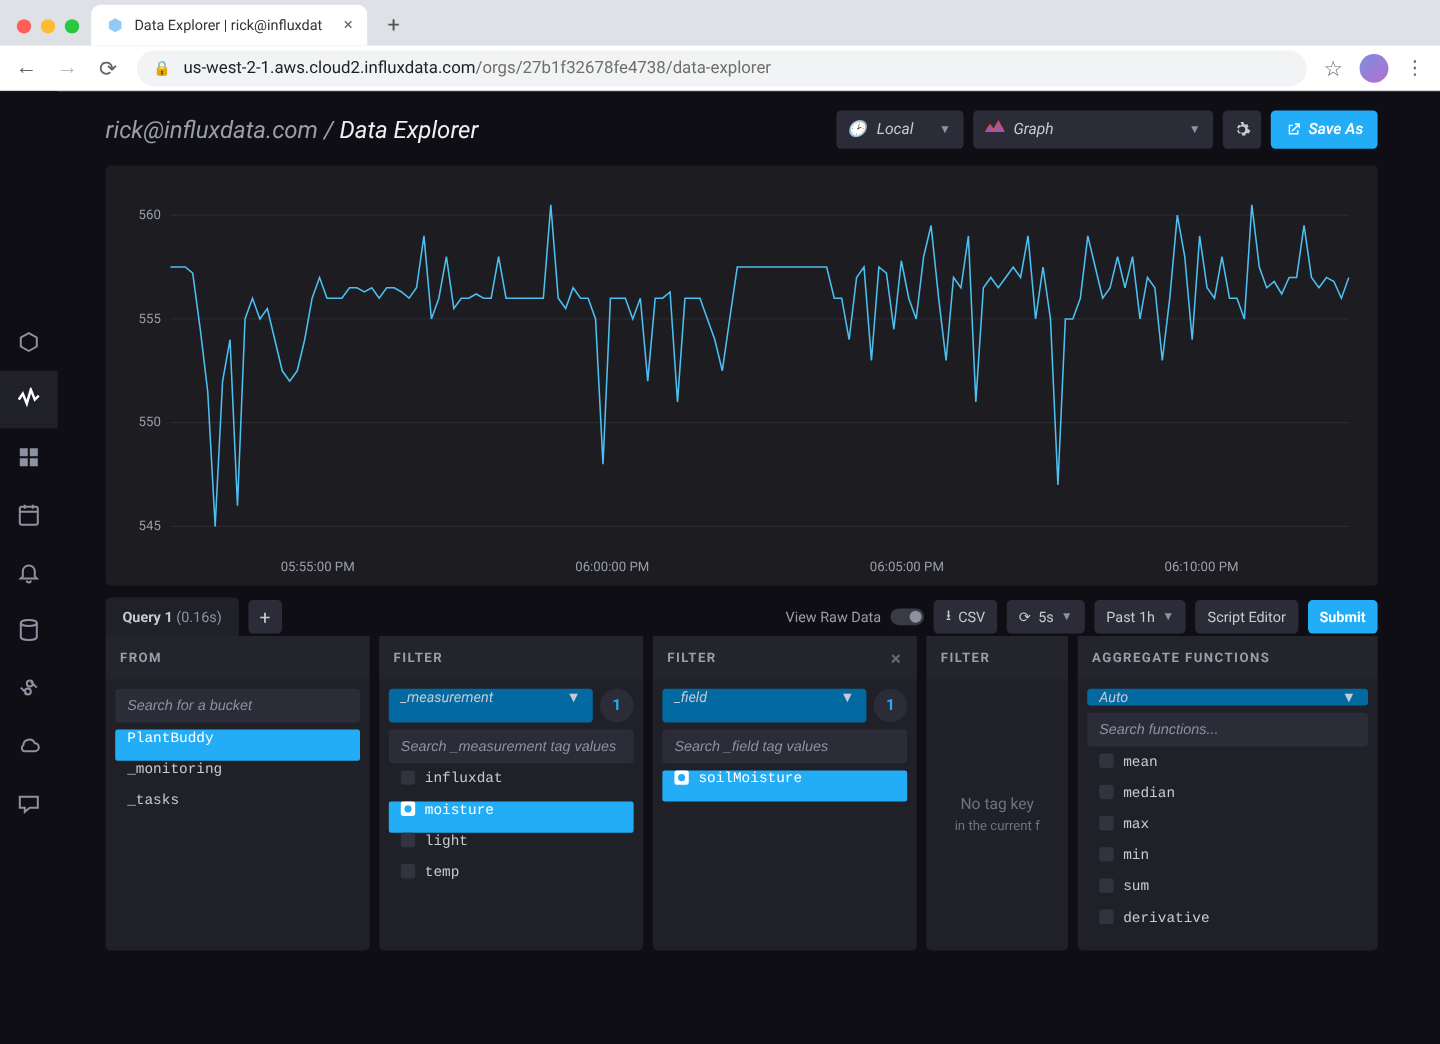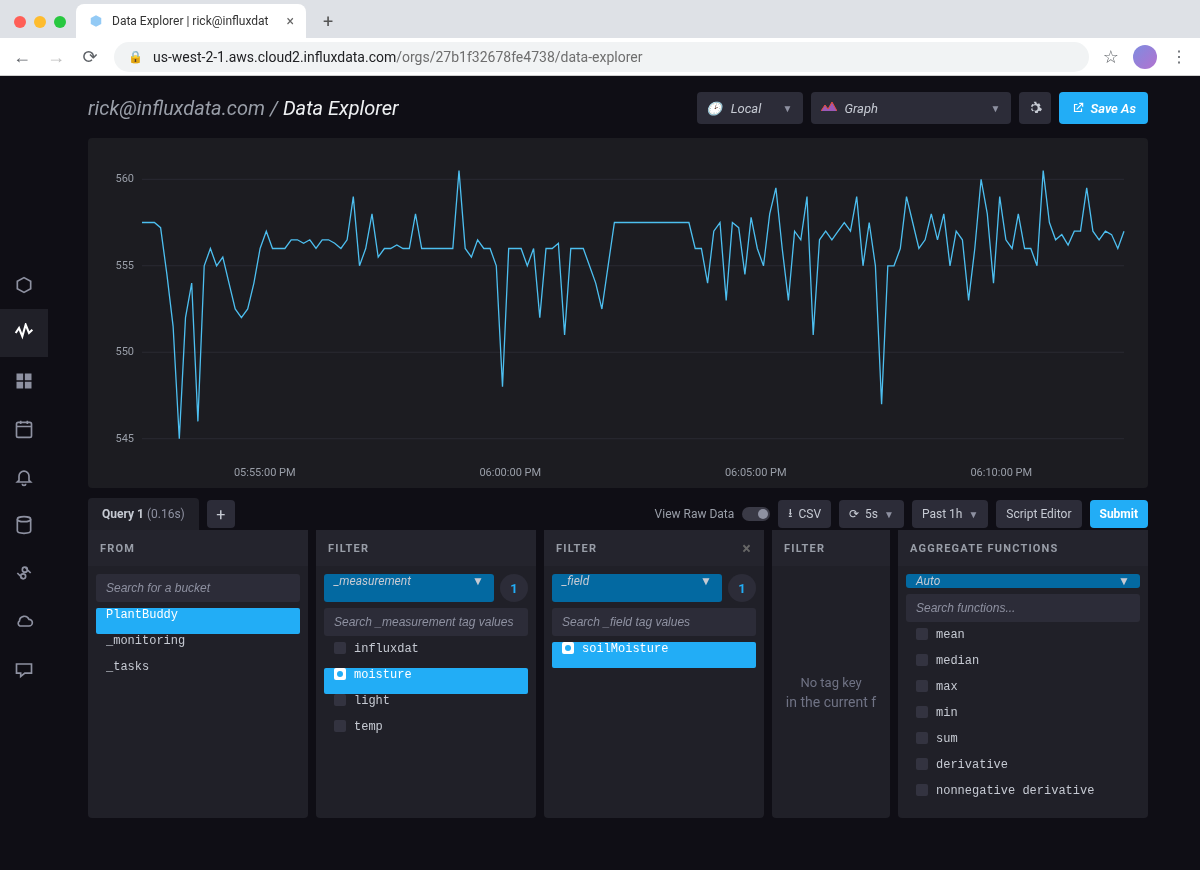--- a/index.html
+++ b/index.html
@@ -84,21 +84,21 @@
 .count-badge{width:28px;height:28px;border-radius:14px;background:#2c2c38;color:#22adf6;display:flex;align-items:center;justify-content:center;font-weight:700;font-size:13px}
 .search{background:#2c2c38;height:28px;border:none;border-radius:3px;padding:0 10px;color:#c6cad3;font-size:12px;font-style:italic;width:100%}
 .search::placeholder{color:#8e91a1}
 .list{display:flex;flex-direction:column}
 .list-item{height:26px;display:flex;align-items:flex-start;padding:0 10px;font-size:12px;gap:8px;cursor:pointer;border-radius:2px}
 .list-item.selected{background:#22adf6;color:#fff}
 .check{width:12px;height:12px;border-radius:2px;background:#333340;flex-shrink:0}
 .list-item.selected .check{background:#fff;position:relative}
 .list-item.selected .check::after{content:"";position:absolute;width:6px;height:6px;background:#22adf6;border-radius:50%;top:3px;left:3px}
 .empty-state{flex:1;display:flex;flex-direction:column;align-items:center;justify-content:center;color:#6f7284;font-size:13px;text-align:center;padding:0 4px}
-.empty-state .line2{font-size:14px;margin-top:4px}
+.empty-state .line2{font-size:11px;margin-top:4px}
 
 .from-col{width:220px}
 .filter-col{width:220px}
 .field-col{width:220px}
 .empty-col{width:118px}
 .agg-col{flex:1;min-width:220px}
 </style>
 </head>
 <body>
 
@@ -389,22 +389,18 @@
                 <span>min</span>
               </div>
               <div class="list-item">
                 <span class="check"></span>
                 <span>sum</span>
               </div>
               <div class="list-item">
                 <span class="check"></span>
                 <span>derivative</span>
               </div>
-              <div class="list-item">
-                <span class="check"></span>
-                <span>nonnegative derivative</span>
-              </div>
             </div>
         </div>
       </div>
     </div>
   </div>
 </div>
 
 </body></html>

